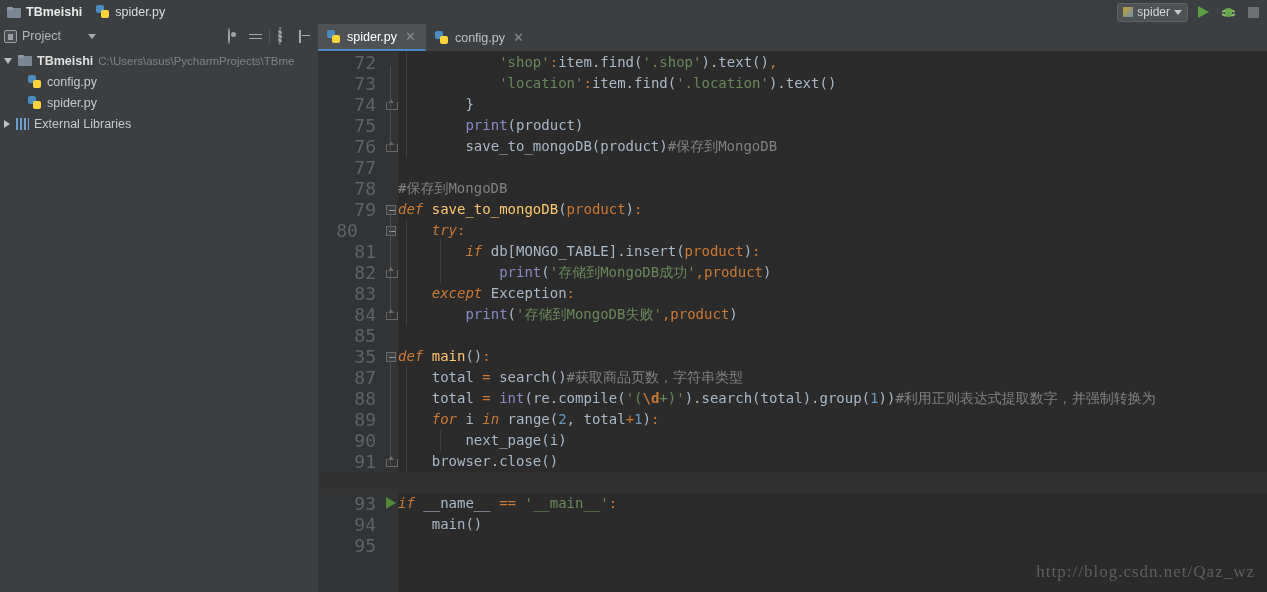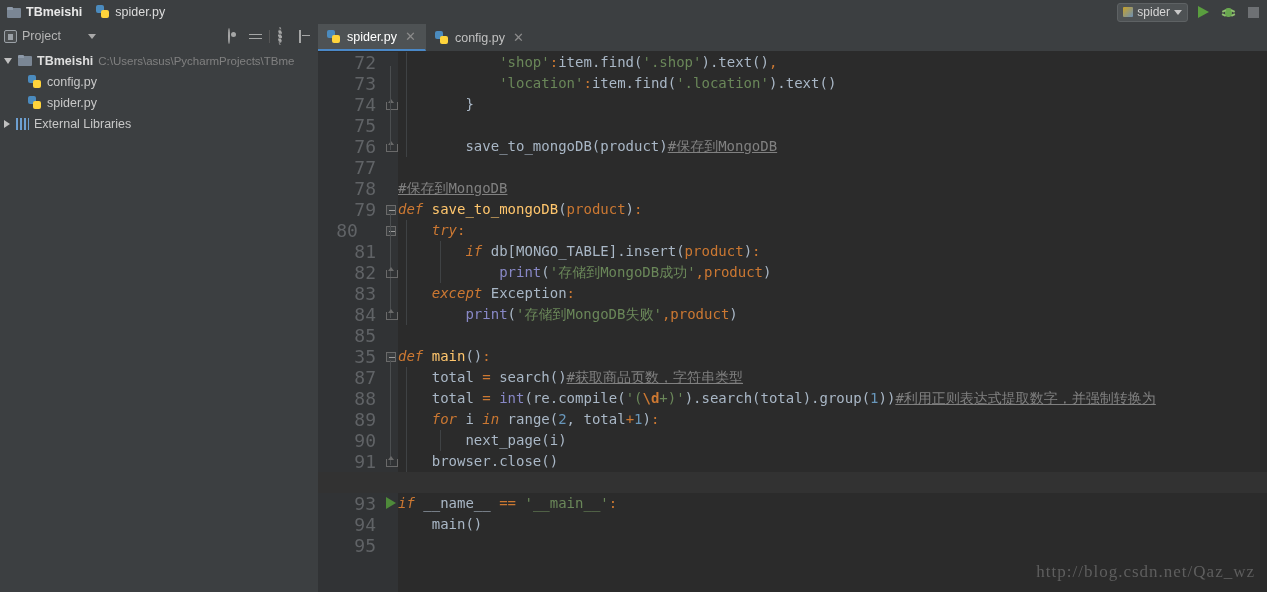--- a/index.html
+++ b/index.html
@@ -197,21 +197,21 @@
   .code-line {
     position: absolute; left: 0; height: 21px; line-height: 21px;
     font-family: "DejaVu Sans Mono", monospace; font-size: 14px;
     color: #a9b7c6; white-space: pre;
   }
 
   
   .kw   { color: #cc7832; font-style: italic; }
   .fn   { color: #ffc66d; }
   .str  { color: #6a8759; }
-  .cmt  { color: #808080; text-decoration: underline; }
+  .cmt  { color: #808080; }
   .num  { color: #6897bb; }
   .param{ color: #cc7832; }
   .print{ color: #8888c6; }
   .punc { color: #cc7832; }
   .plain{ color: #a9b7c6; }
   .esc  { color: #cc7832; font-weight: bold; }
 
   
   .fold-minus {
     position: absolute; left: 2px; width: 10px; height: 10px;
@@ -396,20 +396,21 @@
         <div class="fold-end" style="top: 215px;"></div>
         <div class="fold-end" style="top: 257px;"></div>
         <div class="fold-minus" style="top: 300px;"></div>
         <div class="fold-vline" style="top: 308px; height: 105px;"></div>
         <div class="fold-end" style="top: 404px;"></div>
       </div>
     <div class="code-pane">
         <div class="code-line" style="top: 21px;"><span class="plain">            </span><span class="str">'location'</span><span class="punc">:</span><span class="plain">item.find(</span><span class="str">'.location'</span><span class="plain">).text()</span></div>
         <div class="code-line" style="top: 0px;"><span class="plain">            </span><span class="str">'shop'</span><span class="punc">:</span><span class="plain">item.find(</span><span class="str">'.shop'</span><span class="plain">).text()</span><span class="punc">,</span></div>
         <div class="code-line" style="top: 42px;"><span class="plain">        }</span></div>
+        <div class="code-line" style="top: 63px;"><span class="plain">        </span><span class="print">print</span><span class="plain">(product)</span></div>
         <div class="code-line" style="top: 84px;"><span class="plain">        save_to_mongoDB(product)</span><span class="cmt">#保存到MongoDB</span></div>
         <div class="code-line" style="top: 105px;"></div>
         <div class="code-line" style="top: 126px;"><span class="cmt">#保存到MongoDB</span></div>
         <div class="code-line" style="top: 147px;"><span class="kw">def </span><span class="fn">save_to_mongoDB</span><span class="plain">(</span><span class="param">product</span><span class="plain">)</span><span class="punc">:</span></div>
         <div class="code-line" style="top: 168px;"><span class="plain">    </span><span class="kw">try</span><span class="punc">:</span></div>
         <div class="code-line" style="top: 189px;"><span class="plain">        </span><span class="kw">if </span><span class="plain">db[MONGO_TABLE].insert(</span><span class="param">product</span><span class="plain">)</span><span class="punc">:</span></div>
         <div class="code-line" style="top: 210px;"><span class="plain">            </span><span class="print">print</span><span class="plain">(</span><span class="str">'存储到MongoDB成功'</span><span class="punc">,</span><span class="param">product</span><span class="plain">)</span></div>
         <div class="code-line" style="top: 231px;"><span class="plain">    </span><span class="kw">except </span><span class="plain">Exception</span><span class="punc">:</span></div>
         <div class="code-line" style="top: 252px;"><span class="plain">        </span><span class="print">print</span><span class="plain">(</span><span class="str">'存储到MongoDB失败'</span><span class="punc">,</span><span class="param">product</span><span class="plain">)</span></div>
         <div class="code-line" style="top: 273px;"></div>

